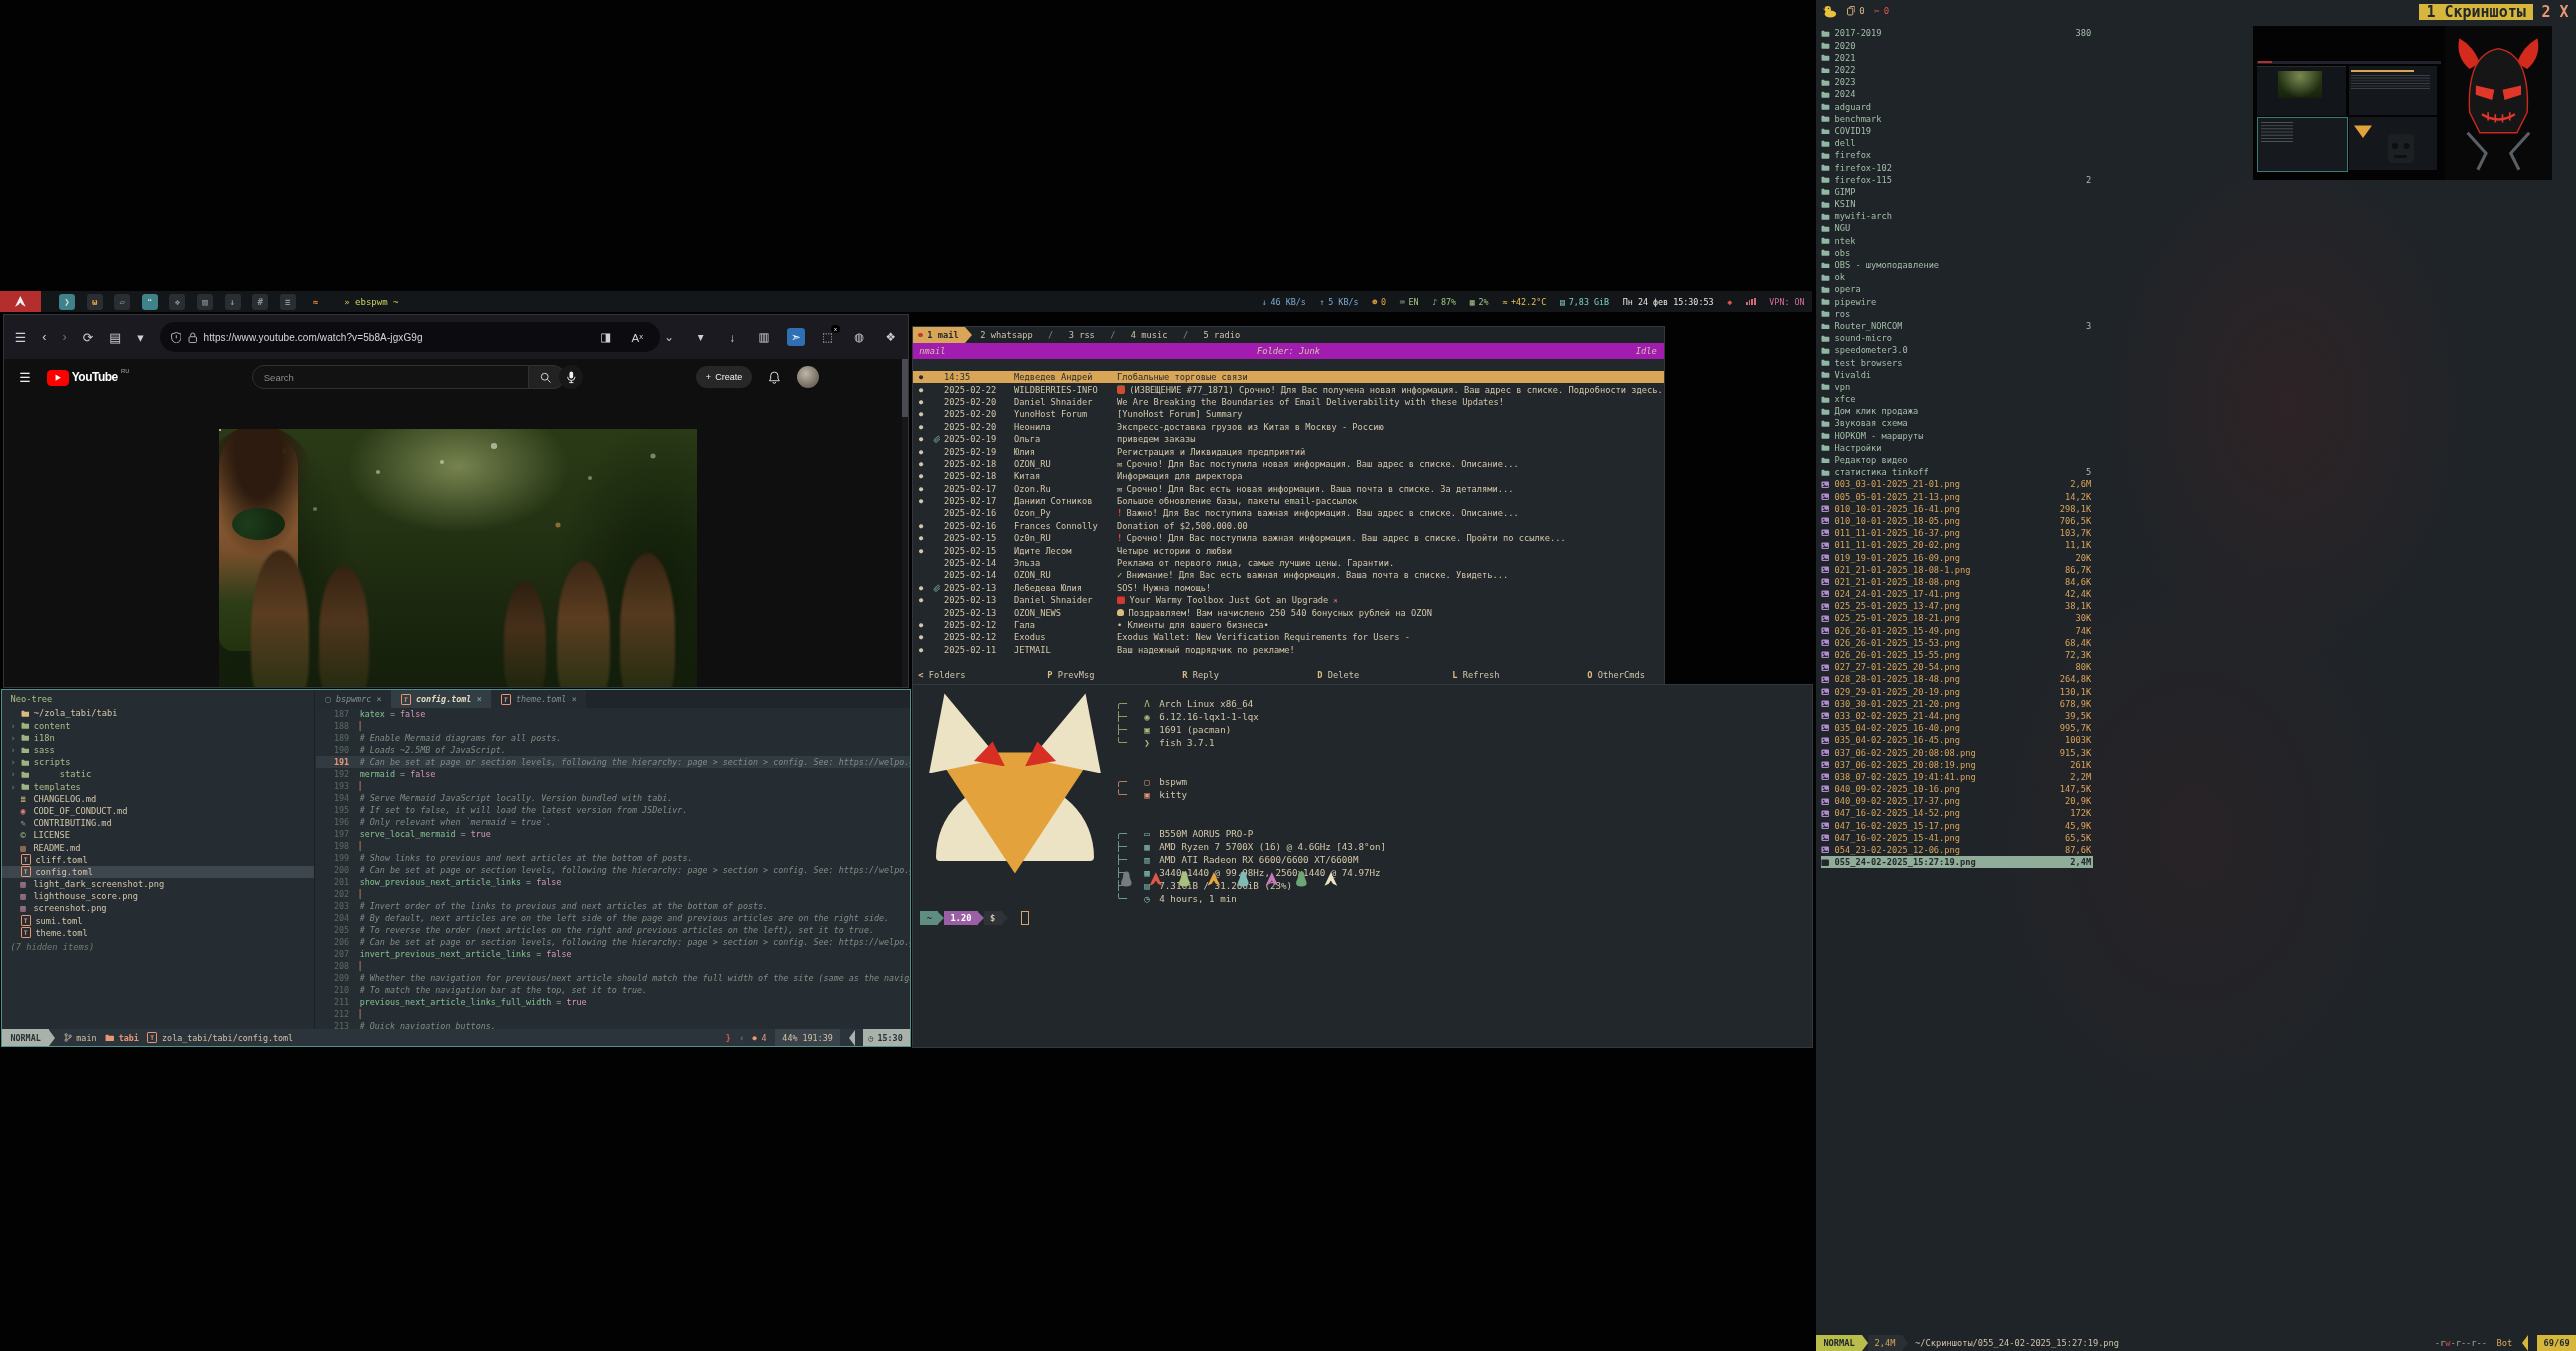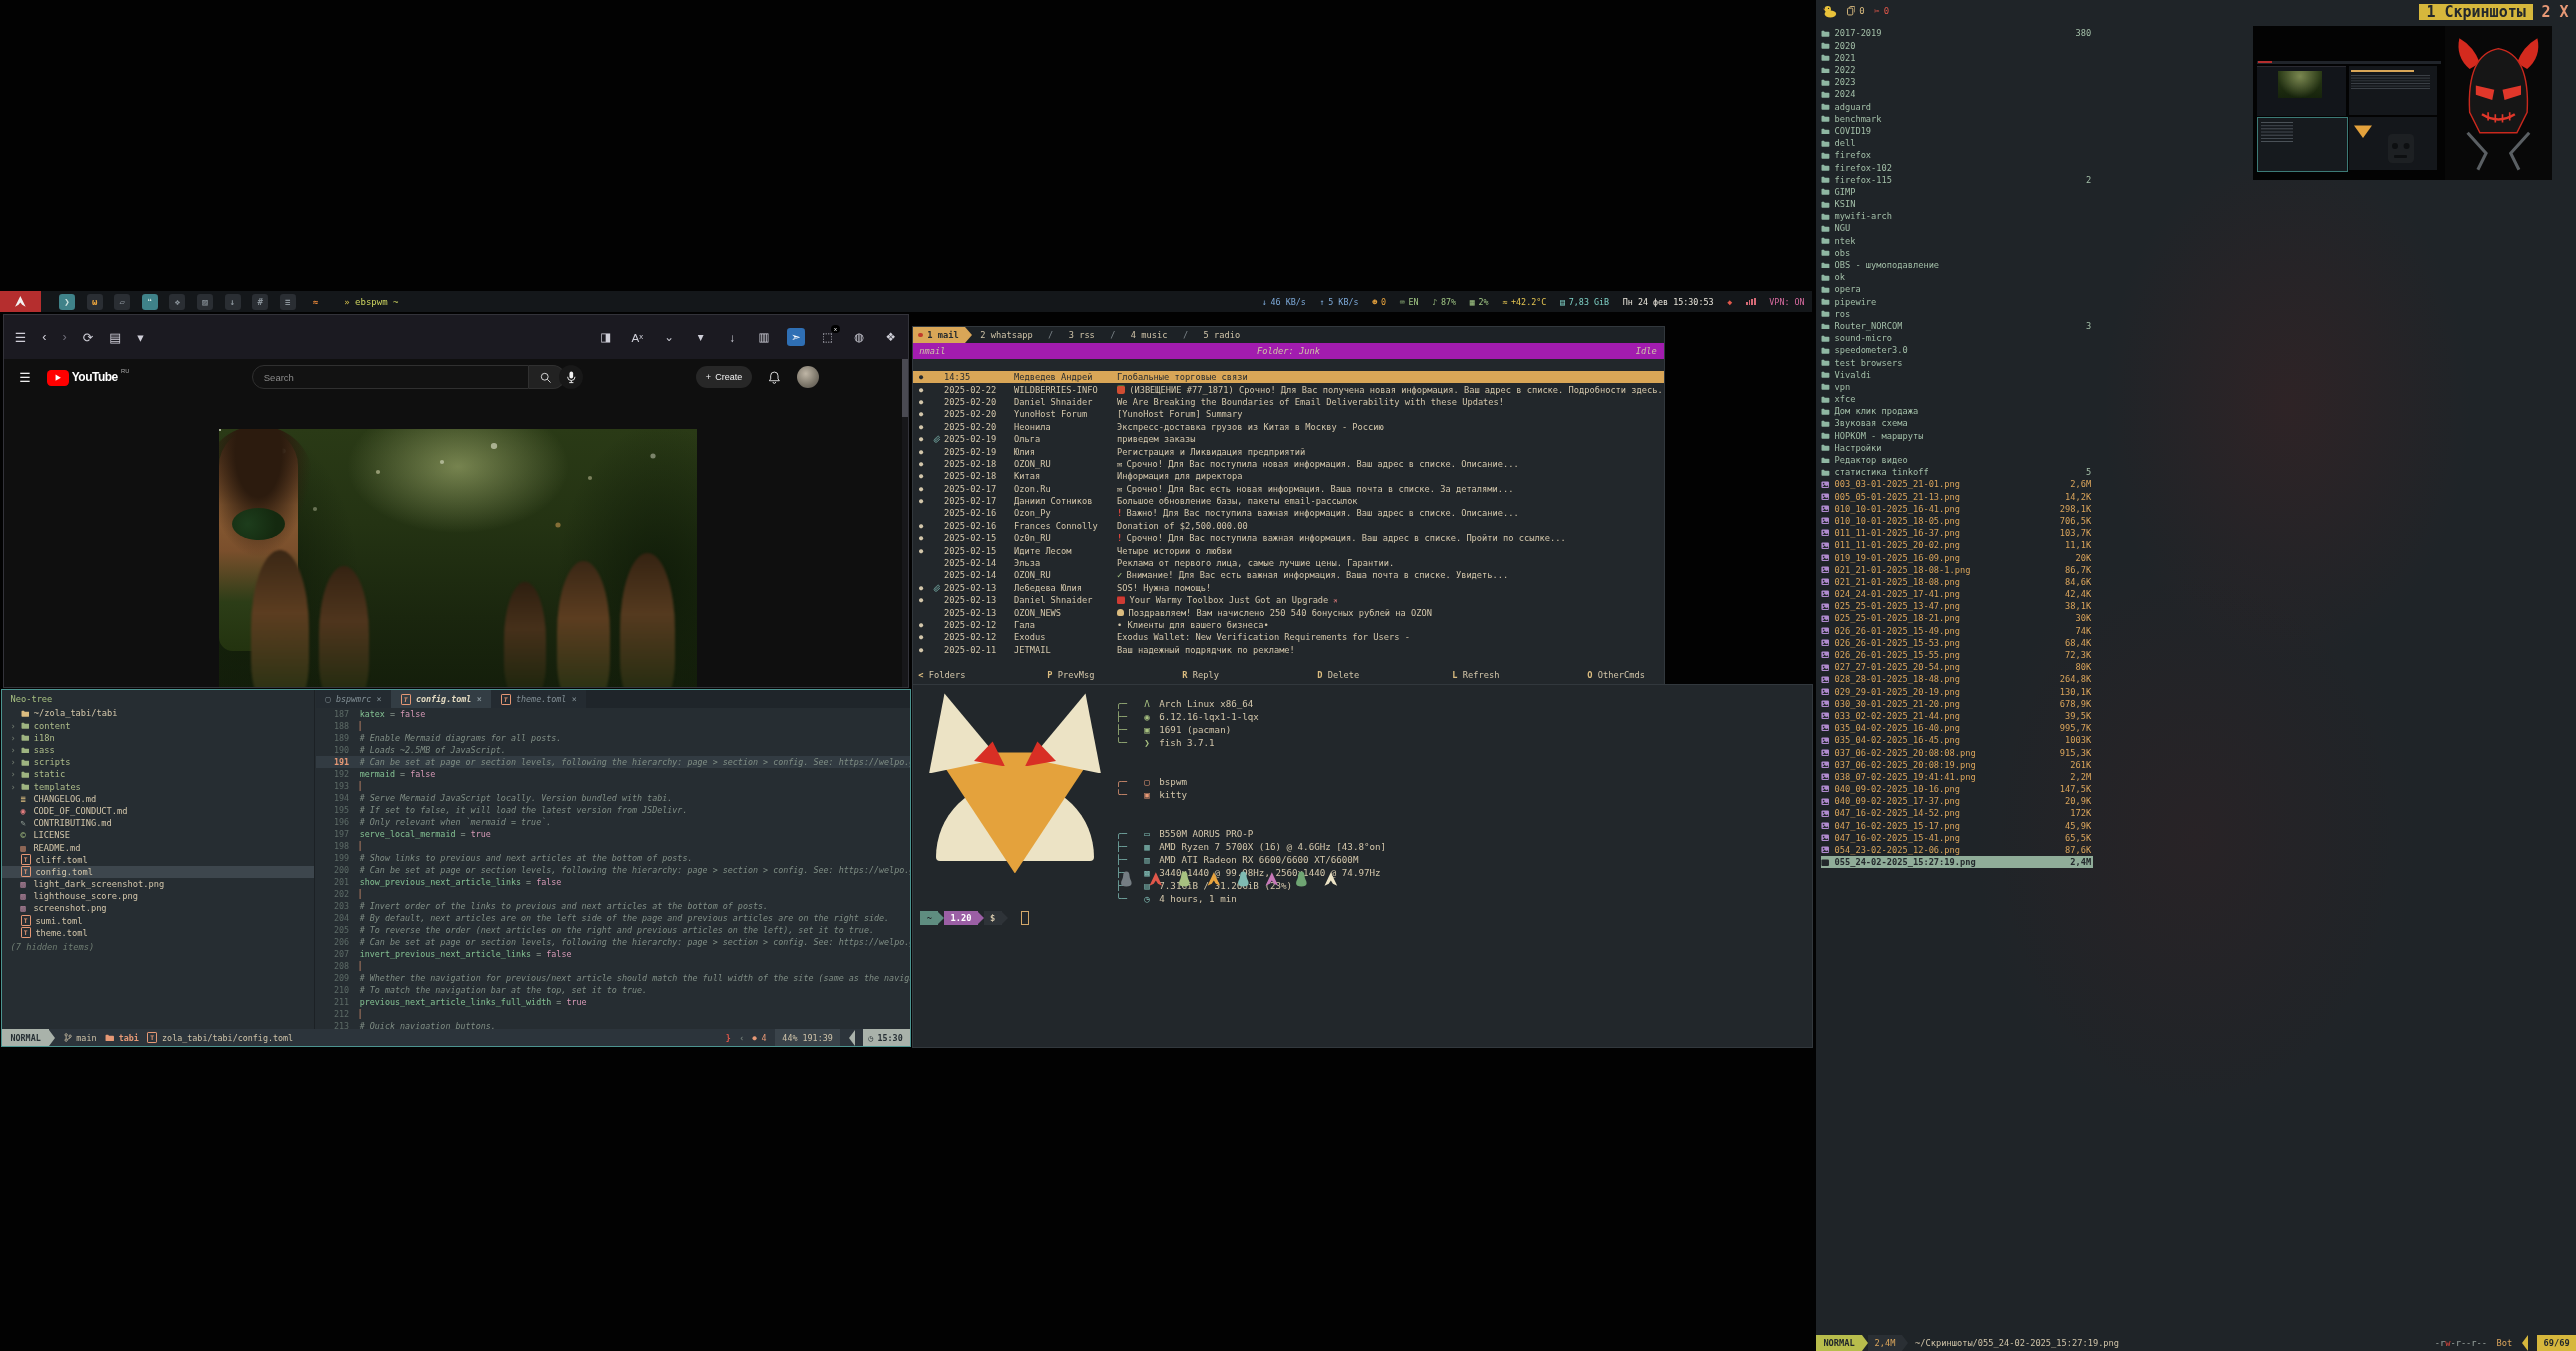--- a/index.html
+++ b/index.html
@@ -286,20 +286,35 @@
 <div id="browser">
   <div id="bz-toolbar">
     <div id="bz-left">
         <span>☰</span>
         <span>‹</span>
         <span class="dim">›</span>
         <span>⟳</span>
         <span>▤</span>
         <span>▾</span>
       </div>
+    <div id="url-pill">
+      <span>
+        <svg width="10.6" height="11.6" viewBox="0 0 20 22">
+            <path d="M10 1 L19 4 V10 C19 16 15 20 10 21 C5 20 1 16 1 10 V4 Z" fill="none" stroke="#b9b9c3" stroke-width="1.8"></path>
+            <path d="M10 6v6" stroke="#b9b9c3" stroke-width="1.8"></path>
+          </svg>
+      </span>
+      <span>
+        <svg width="9.5" height="11.6" viewBox="0 0 18 22">
+            <rect x="2" y="9" width="14" height="11" rx="2" fill="none" stroke="#b9b9c3" stroke-width="1.8"></rect>
+            <path d="M5 9 V6 a4 4 0 0 1 8 0 V9" fill="none" stroke="#b9b9c3" stroke-width="1.8"></path>
+          </svg>
+      </span>
+      <span id="url-text">https://www.youtube.com/watch?v=5b8A-jgxG9g</span>
+    </div>
     <div id="bz-right">
         <span class="bz-ic">◨</span>
         <span class="bz-ic">Aˣ</span>
         <span class="bz-ic">⌄</span>
         <span class="bz-ic">▾</span>
         <span class="bz-ic">↓</span>
         <span class="bz-ic">▥</span>
         <span class="bz-ic active">➣</span>
         <span class="bz-ic">⬚<span class="bz-badge">x</span></span>
         <span class="bz-ic">◍</span>
@@ -837,21 +852,21 @@
           </span>
           <span style="color: rgb(174, 189, 138);">scripts</span>
         </div>
         <div class="t-row">
           <span class="t-chev">›</span>
           <span>
             <svg width="8.4" height="6.9" viewBox="0 0 17 14">
               <path d="M1 3a1.5 1.5 0 0 1 1.5-1.5H6l1.5 2h8A1.5 1.5 0 0 1 17 5v7a1.5 1.5 0 0 1-1.5 1.5h-13A1.5 1.5 0 0 1 1 12Z" fill="#9db380"></path>
             </svg>
           </span>
-          <span style="color: rgb(174, 189, 138);">static</span>
+          <span style="color: rgb(174, 189, 138); margin-left: 26px;">static</span>
         </div>
         <div class="t-row">
           <span class="t-chev">›</span>
           <span>
             <svg width="8.4" height="6.9" viewBox="0 0 17 14">
               <path d="M1 3a1.5 1.5 0 0 1 1.5-1.5H6l1.5 2h8A1.5 1.5 0 0 1 17 5v7a1.5 1.5 0 0 1-1.5 1.5h-13A1.5 1.5 0 0 1 1 12Z" fill="#9db380"></path>
             </svg>
           </span>
           <span style="color: rgb(174, 189, 138);">templates</span>
         </div>

